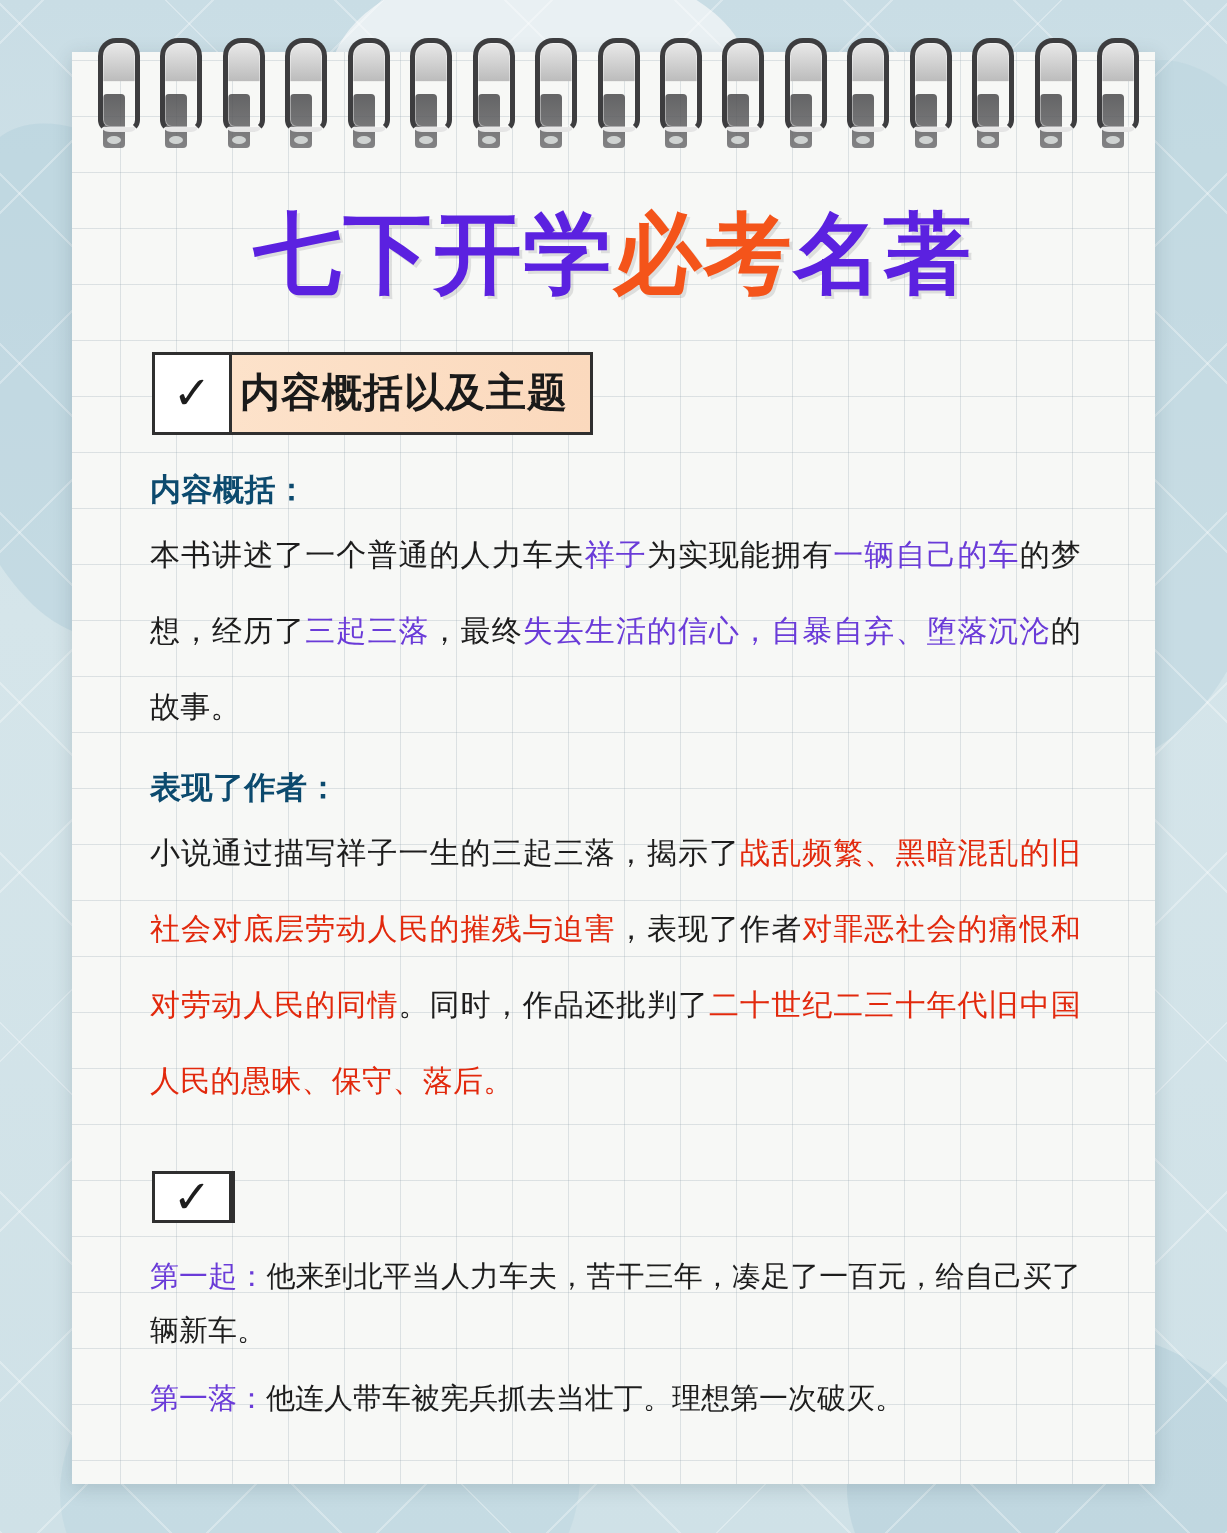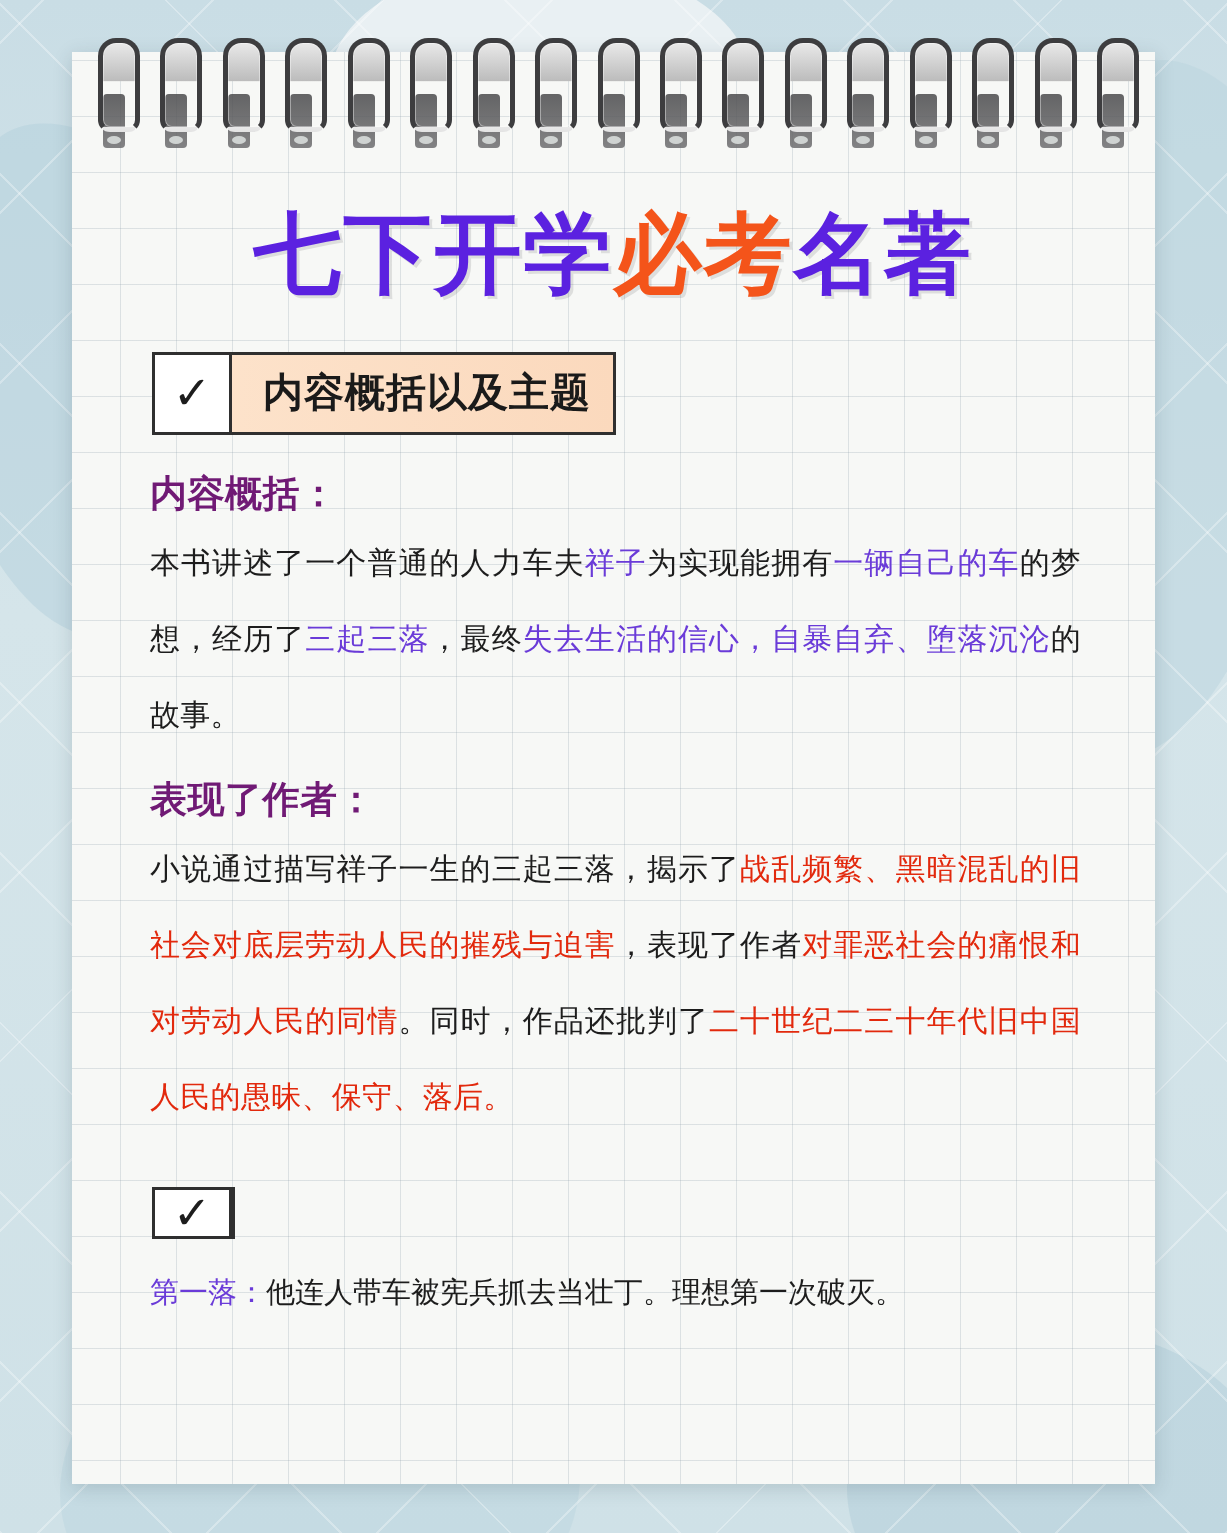--- a/index.html
+++ b/index.html
@@ -131,31 +131,31 @@
     width: 74px;
     display: flex; align-items: center; justify-content: center;
     background: #ffffff;
     border-right: 3px solid #2f2f2f;
     font-size: 46px;
     color: #1d1d1d;
     font-weight: 700;
     line-height: 1;
   }
   .section-head .label {
-    padding: 10px 22px 12px 31px;
+    padding: 10px 22px 12px 8px;
     font-size: 40px;
     font-weight: 800;
     color: #1a1a1a;
     letter-spacing: 1px;
   }
 
   .sub-head {
-    font-size: 37px;
+    font-size: 31px;
     font-weight: 800;
-    color: #701a75;
+    color: #0c4a6e;
     margin: 22px 0 6px 20px;
     letter-spacing: .5px;
   }
 
   .para {
     font-size: 30px;
     line-height: 76px;
     color: #1d1d1d;
     margin: 0 16px 6px 20px;
     text-align: justify;
@@ -291,17 +291,20 @@
 
     <div class="sub-head">表现了作者：</div>
     <p class="para" id="para-theme"><span style="color: rgb(29, 29, 29);">小说通过描写祥子一生的三起三落，揭示了</span><span style="color: rgb(226, 41, 13);">战乱频繁、黑暗混乱的旧社会对底层劳动人民的摧残与迫害</span><span style="color: rgb(29, 29, 29);">，表现了作者</span><span style="color: rgb(226, 41, 13);">对罪恶社会的痛恨和对劳动人民的同情</span><span style="color: rgb(29, 29, 29);">。同时，作品还批判了</span><span style="color: rgb(226, 41, 13);">二十世纪二三十年代旧中国人民的愚昧、保守、落后。</span></p>
 
     
     <div class="section-head">
       <div class="check">✓</div>
     </div>
 
     <p class="plot-line">
+      <span class="lbl-purple">第一起：</span><span>他来到北平当人力车夫，苦干三年，凑足了一百元，给自己买了辆新车。</span>
+    </p>
+    <p class="plot-line">
       <span class="lbl-purple">第一落：</span><span>他连人带车被宪兵抓去当壮丁。理想第一次破灭。</span>
     </p>
 
   </div>
 </div>
 
 </body></html>

